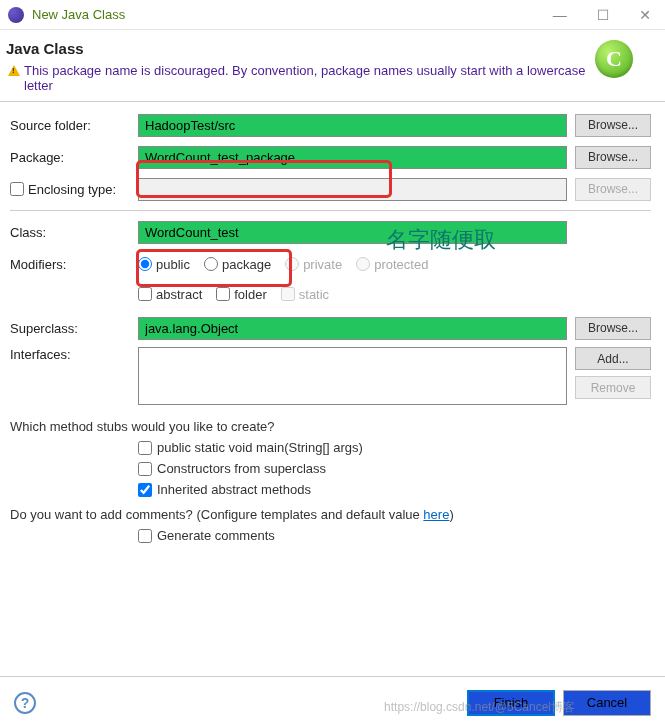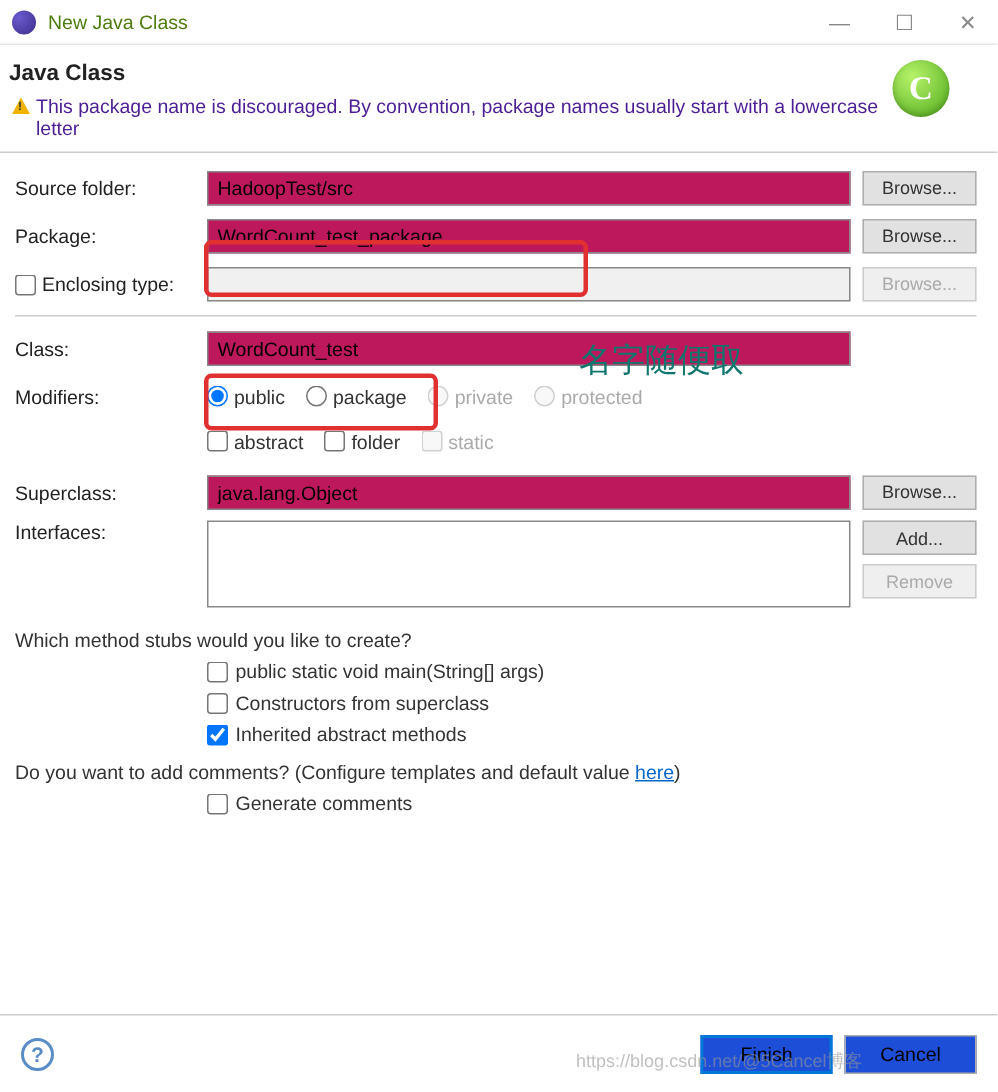--- a/index.html
+++ b/index.html
@@ -73,21 +73,21 @@
 }
 
 .form-area { padding: 10px 14px 4px 10px; }
 .row { display: flex; align-items: center; margin-bottom: 6px; min-height: 26px; }
 .row .label { width: 128px; font-size: 13px; color: #222; }
 .row input[type=text] {
   height: 23px;
   padding: 2px 6px;
   font-size: 13px;
   border: 1px solid #888;
-  background: #be185d;
+  background: #22c55e;
 }
 .row input[type=text]:disabled { background: #f0f0f0; color: #888; }
 .btn {
   height: 23px;
   min-width: 76px;
   font-size: 12px;
   background: #e1e1e1;
   border: 1px solid #adadad;
   color: #333;
   cursor: pointer;
@@ -204,21 +204,21 @@
     <button class="btn">Browse...</button>
   </div>
 
   <div class="row">
     <div class="label">Package:</div>
     <input type="text" style="flex: 1 1 0%;" value="WordCount_test_package">
     <button class="btn">Browse...</button>
   </div>
 
   <div class="row">
-    <div class="label" style="display:flex;align-items:flex-end;gap:4px">
+    <div class="label" style="display:flex;align-items:flex-start;gap:4px">
       <input type="checkbox" style="">
       <span>Enclosing type:</span>
     </div>
     <input type="text" style="flex: 1 1 0%;" disabled="" value="">
     <button class="btn" disabled="">Browse...</button>
   </div>
 
   <hr class="sep">
 
   <div class="row">

